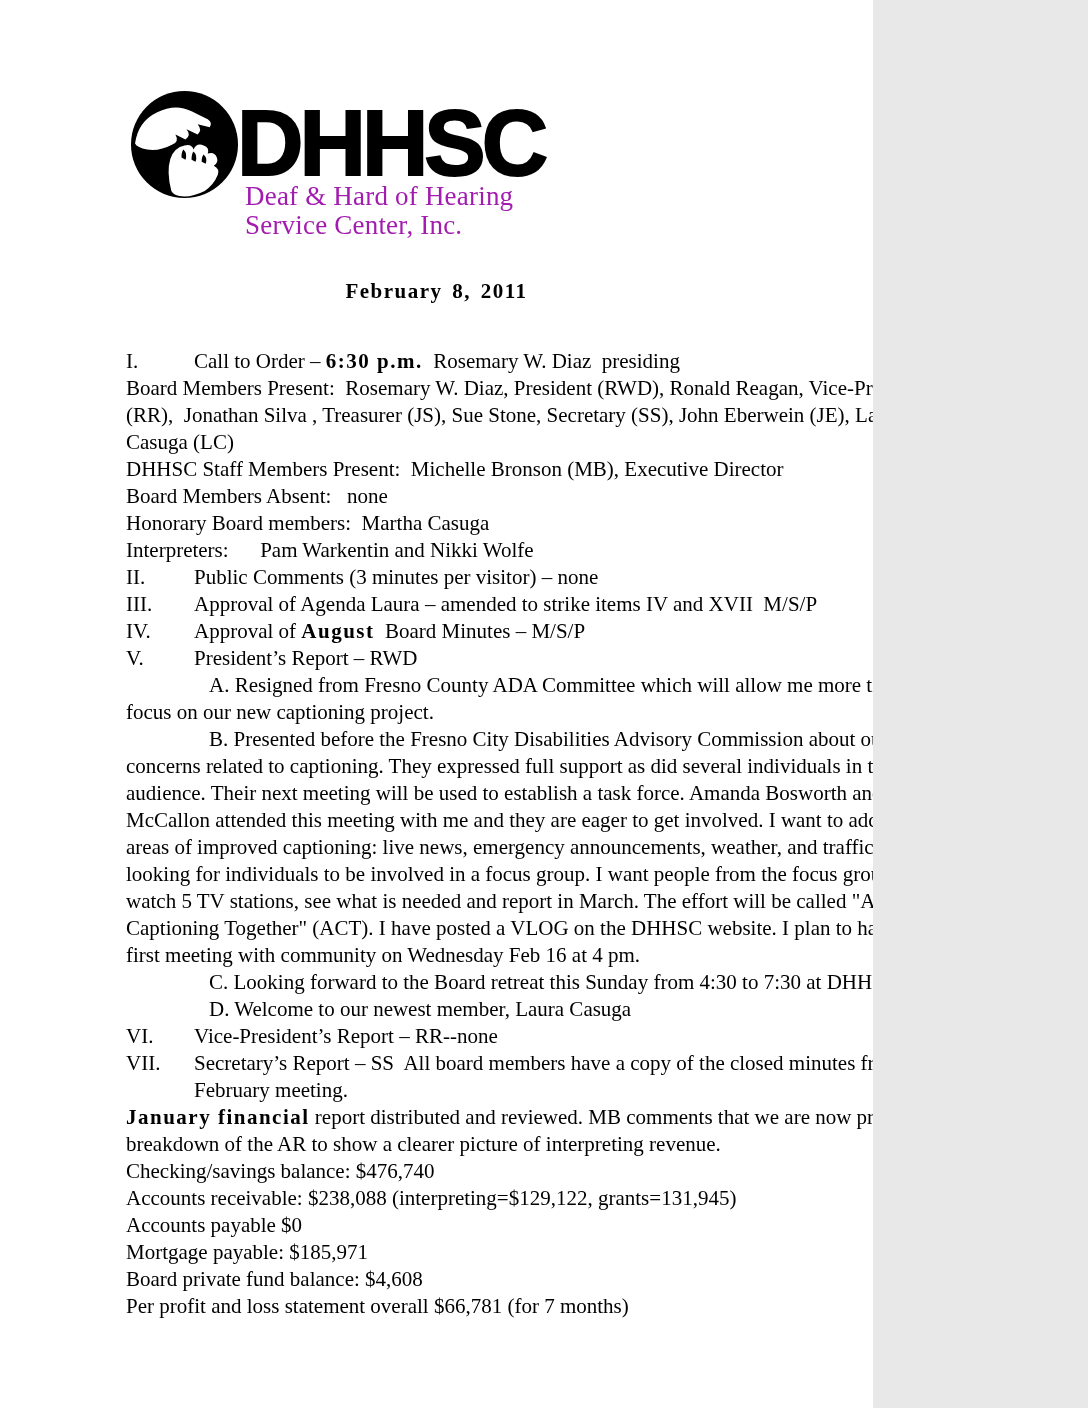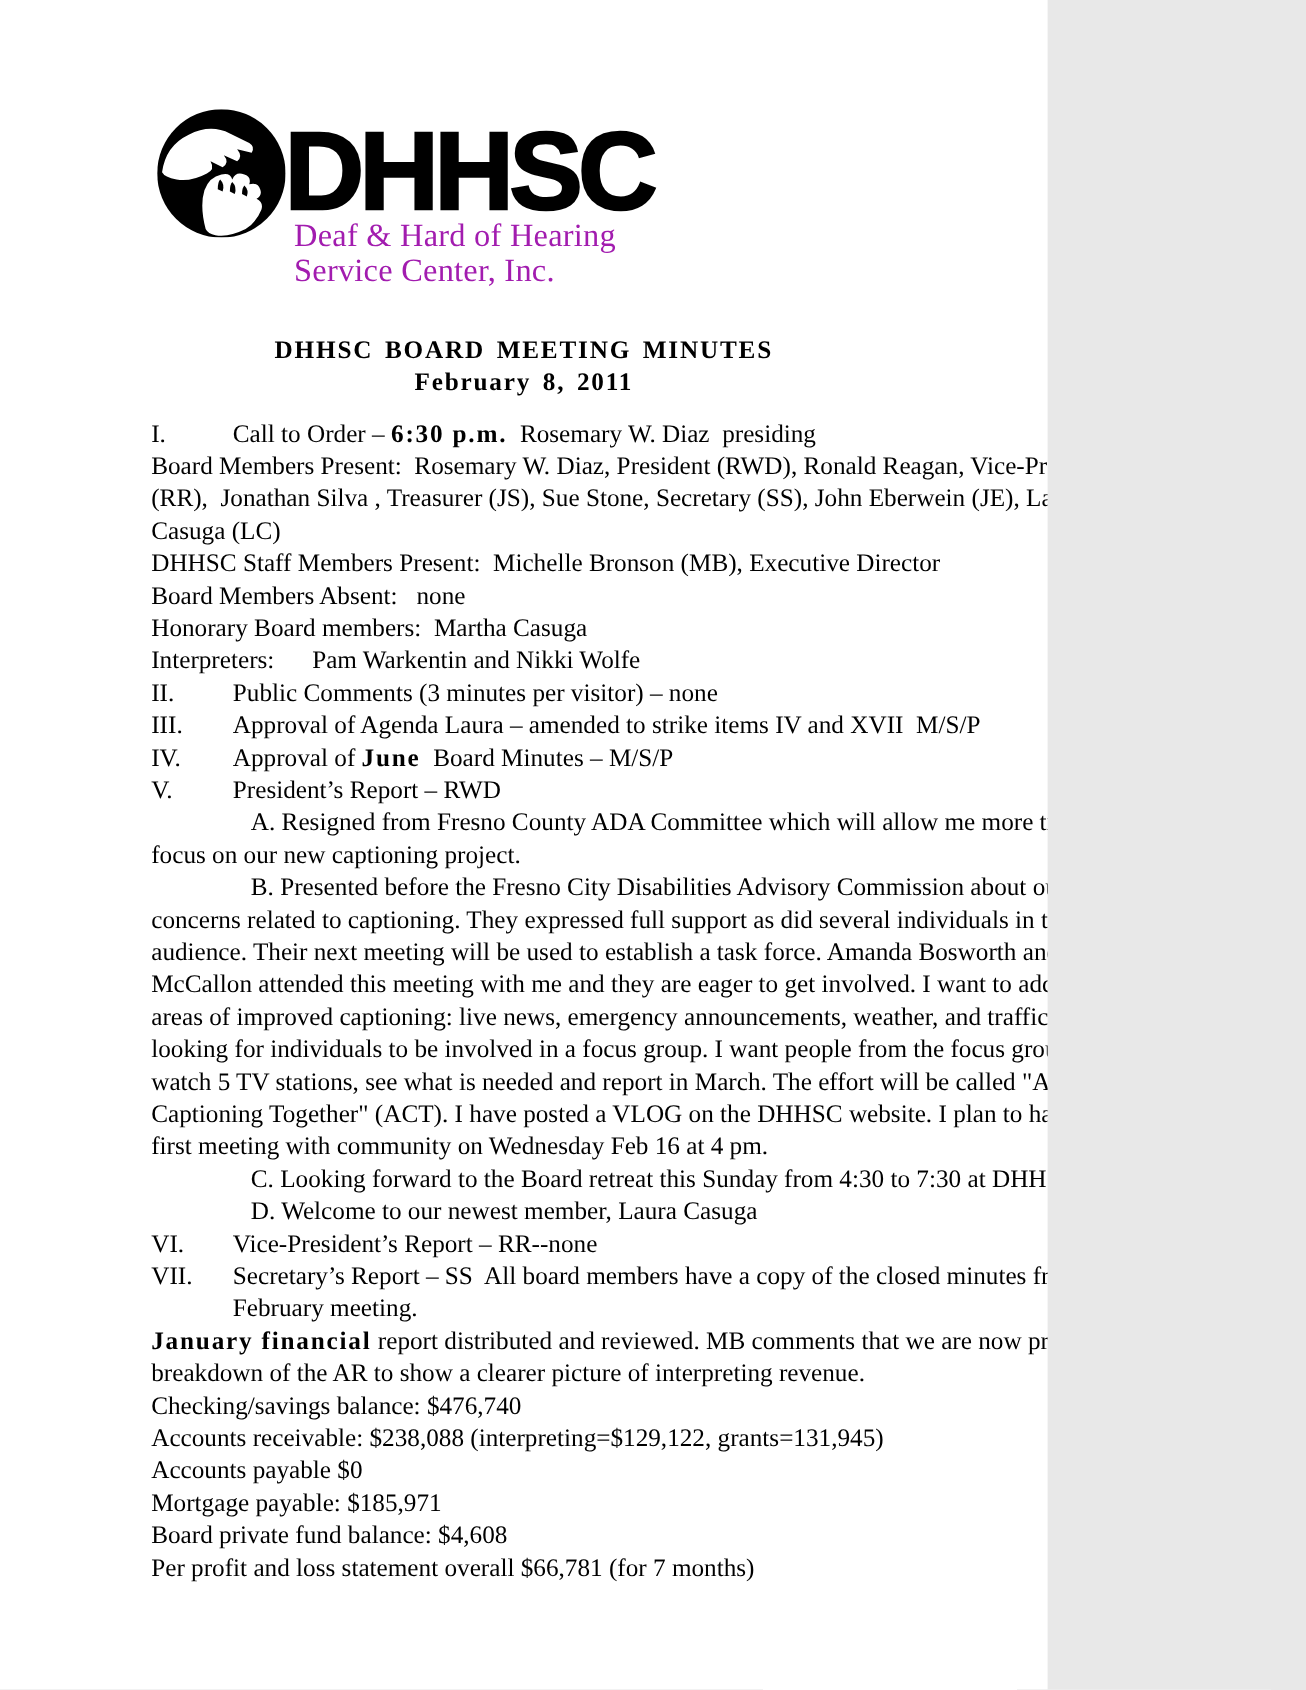--- a/index.html
+++ b/index.html
@@ -89,39 +89,38 @@
     <path fill="#000" d="M62 60 Q66 64 64 70 L60 68 Q60 62 62 60 Z"></path>
     <path fill="#000" d="M72 63 Q76 67 74 72 L70 70 Q70 65 72 63 Z"></path>
   </svg>
   <div class="logo-acronym">DHHSC</div>
   <div class="logo-tagline">
     <div>Deaf &amp; Hard of Hearing</div>
     <div>Service Center, Inc.</div>
   </div>
 
   <div class="title">
-    <div>DHHSC BOARD MEETING MINUTES</div>
     <div>February 8, 2011</div>
   </div>
 
   <div class="doc">
 
     <p class="num-item"><span class="num">I.</span><span>Call to Order – </span><b class="bsp">6:30 p.m.</b><span>  Rosemary W. Diaz  presiding</span></p>
 
     <p><span class="u">Board Members Present:</span><span>  Rosemary W. Diaz, President (RWD), Ronald Reagan, Vice-President (RR),  Jonathan Silva , Treasurer (JS), Sue Stone, Secretary (SS), John Eberwein (JE), Laura, Casuga (LC)</span></p>
     <p><span class="u">DHHSC Staff Members Present:</span><span>  Michelle Bronson (MB), Executive Director</span></p>
     <p><span class="u">Board Members Absent:</span><span>   none</span></p>
     <p><span class="u">Honorary Board members:</span><span>  Martha Casuga</span></p>
     <p><span class="u">Interpreters:</span><span>      Pam Warkentin and Nikki Wolfe</span></p>
 
     <p class="num-item"><span class="num">II.</span><span>Public Comments (3 minutes per visitor) – none</span></p>
 
     <p class="num-item"><span class="num">III.</span><span>Approval of Agenda Laura – amended to strike items IV and XVII  M/S/P</span></p>
 
-    <p class="num-item"><span class="num">IV.</span><span>Approval of </span><b class="bsp">June</b><span>  Board Minutes – M/S/P</span></p>
+    <p class="num-item"><span class="num">IV.</span><span>Approval of </span><b class="bsp">August</b><span>  Board Minutes – M/S/P</span></p>
 
     <p class="num-item"><span class="num">V.</span><span>President’s Report – RWD</span></p>
 
     <p class="sub">A. Resigned from Fresno County ADA Committee which will allow me more time to focus on our new captioning project.</p>
     <p class="sub">B. Presented before the Fresno City Disabilities Advisory Commission about our concerns related to captioning. They expressed full support as did several individuals in the audience.  Their next meeting will be used to establish a task force. Amanda Bosworth and Marilyn McCallon attended this meeting with me and they are eager to get involved.  I want to address 4 areas of improved captioning:  live news, emergency announcements, weather, and traffic.  I am looking for individuals to be involved in a focus group.  I want people from the focus group to watch 5 TV stations, see what is needed and report in March.  The effort will be called "Addressing Captioning Together" (ACT).  I have posted a VLOG on the DHHSC website.   I plan to have our first meeting with community on Wednesday Feb 16 at 4 pm.</p>
     <p class="sub">C. Looking forward to the Board retreat this Sunday from 4:30 to 7:30 at DHHSC.</p>
     <p class="sub">D. Welcome to our newest member, Laura Casuga</p>
 
     <p class="num-item"><span class="num">VI.</span><span>Vice-President’s Report – RR--none</span></p>
 

